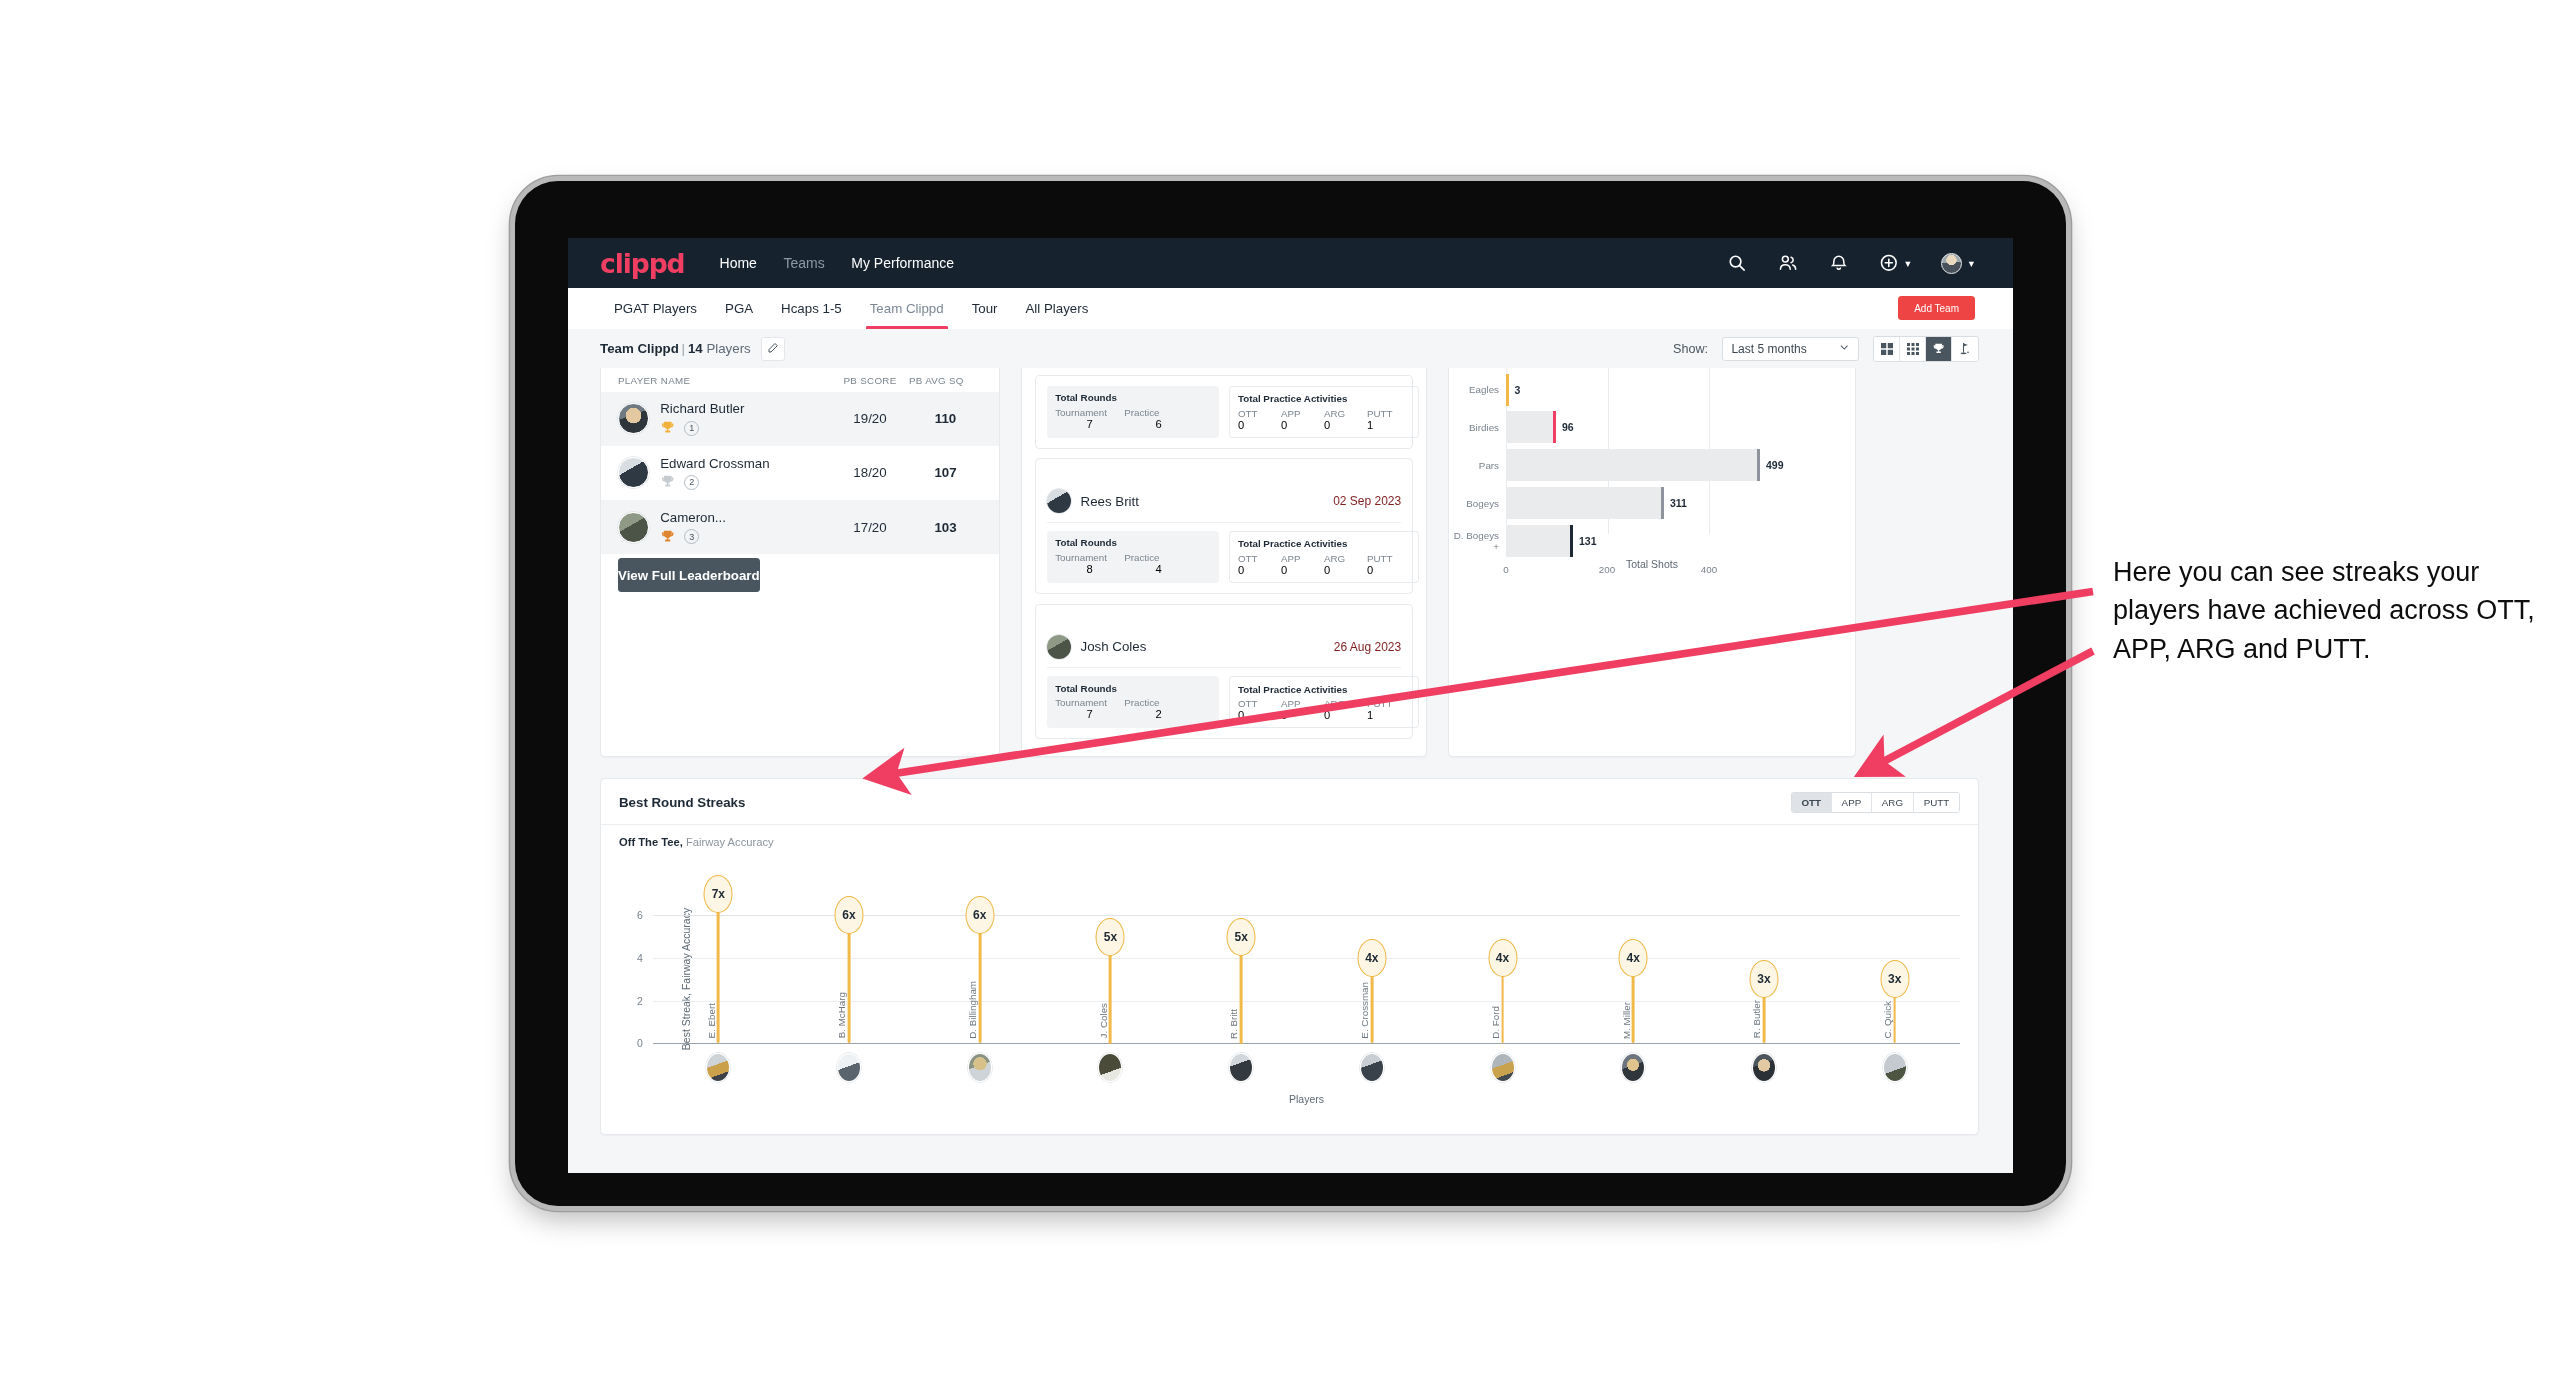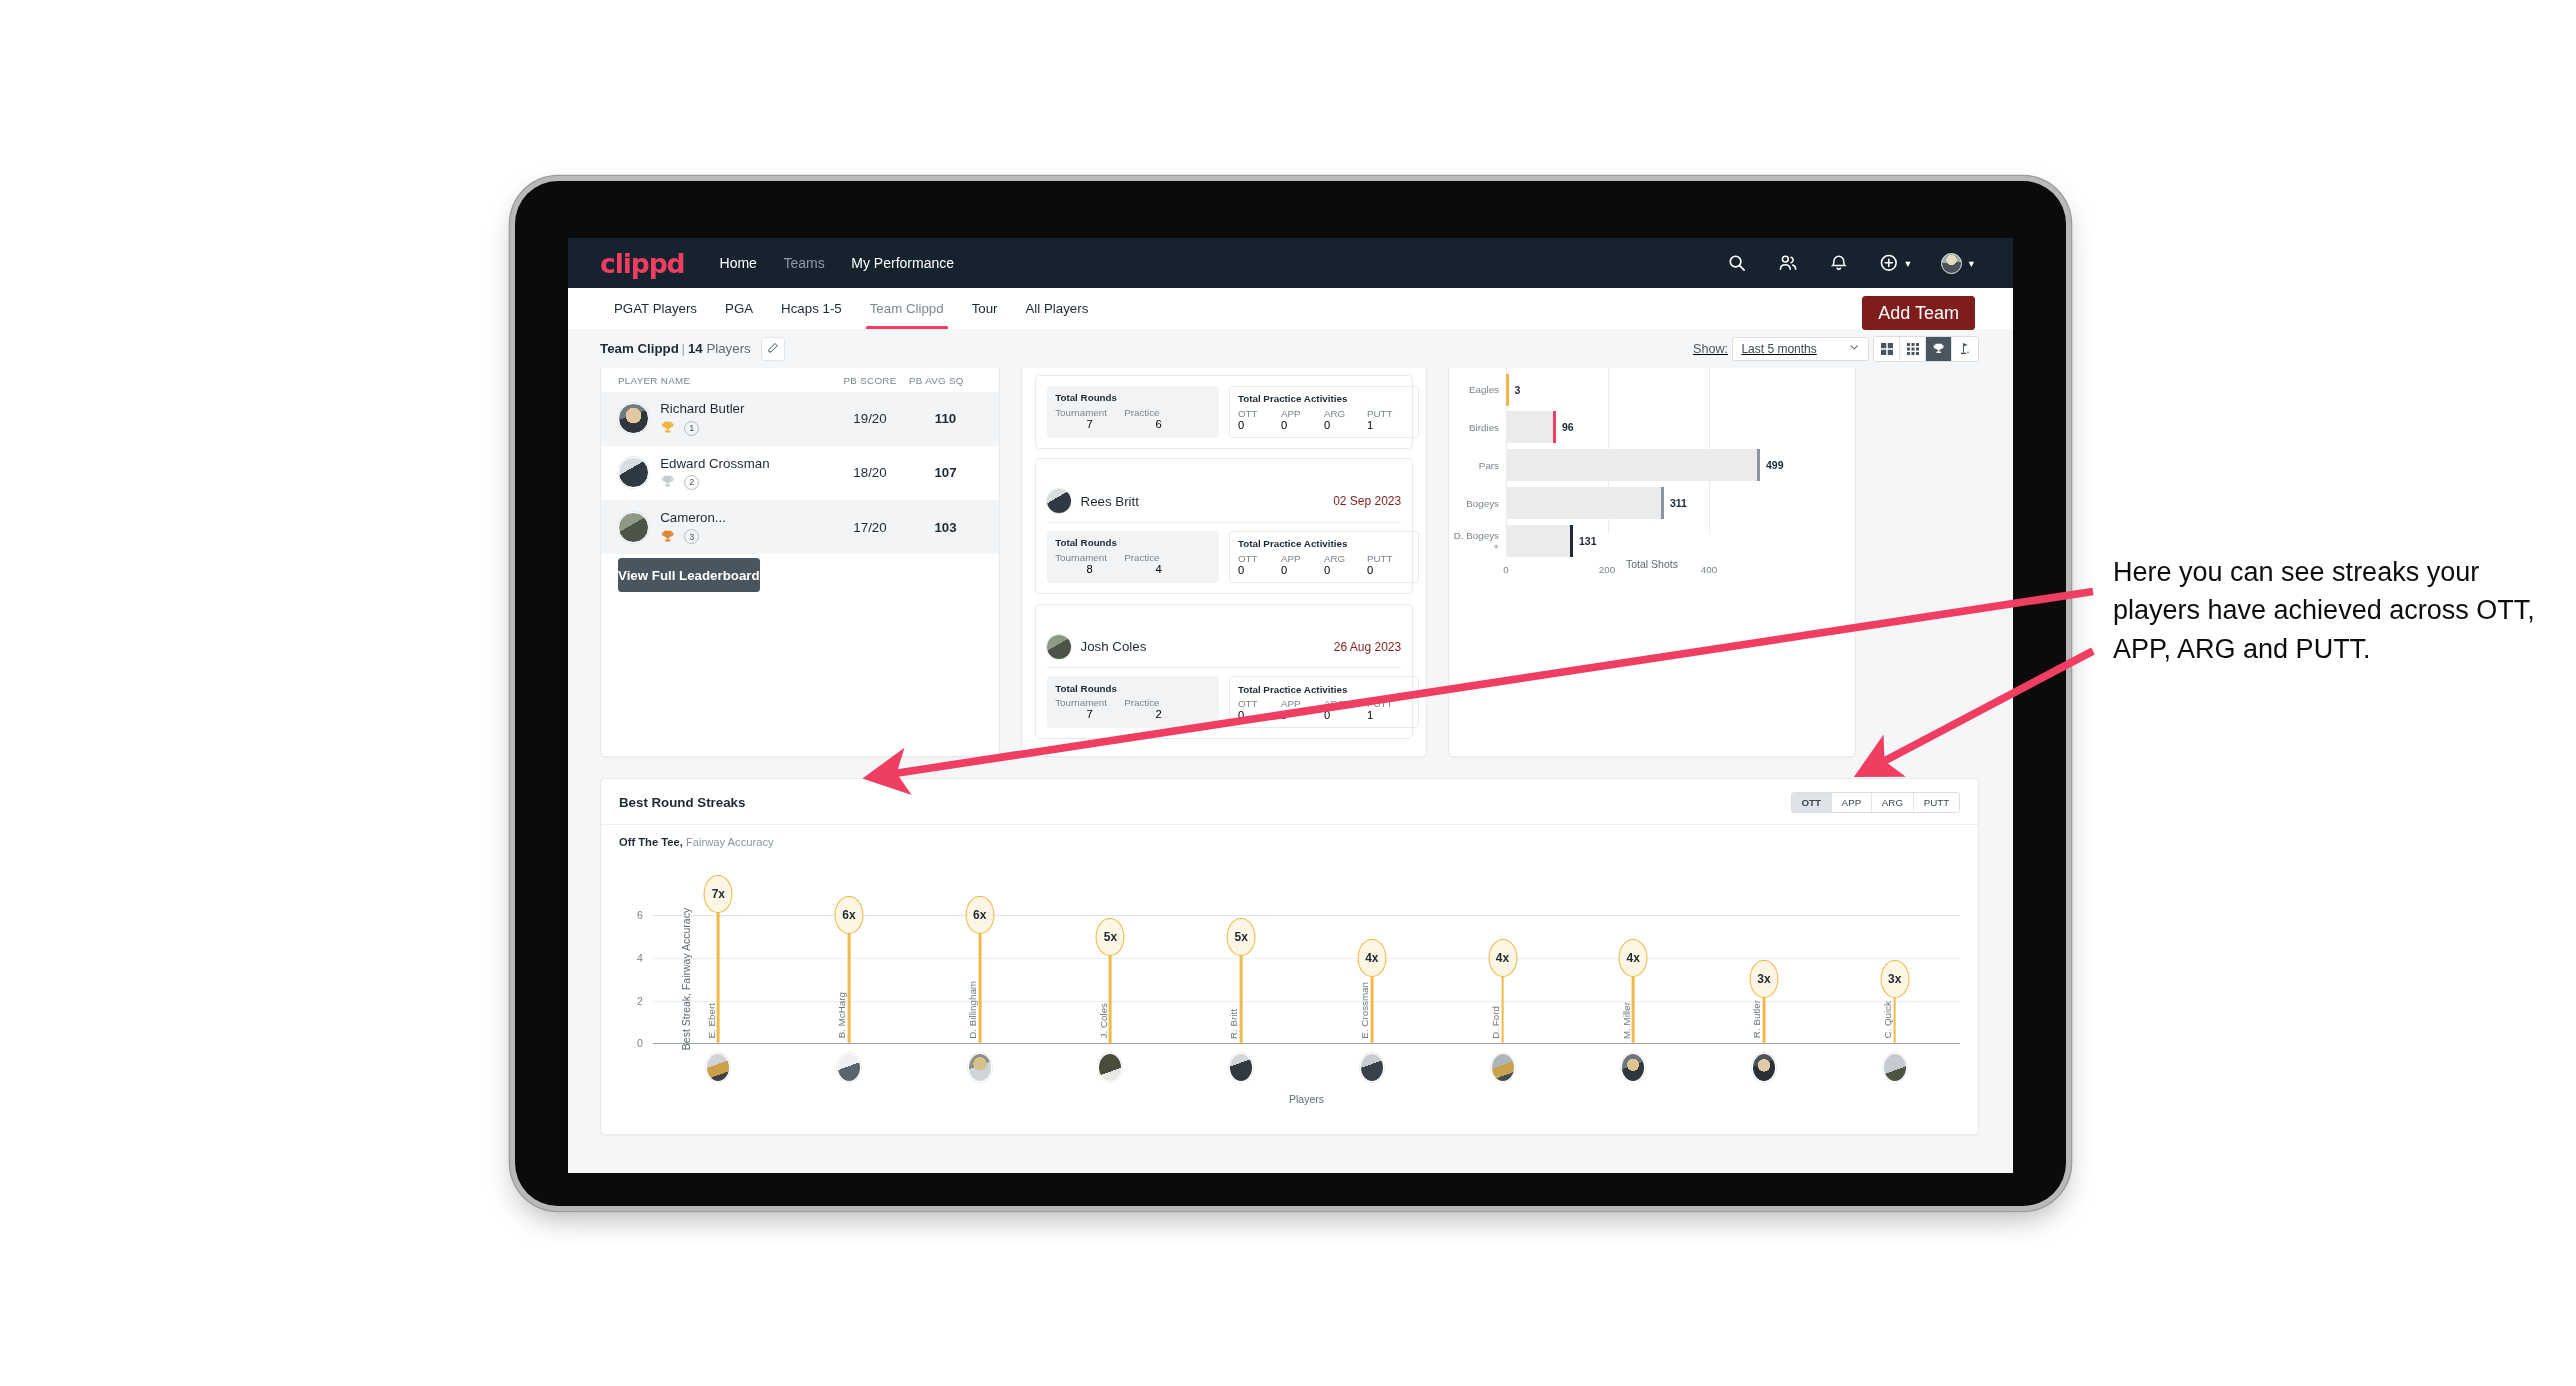--- a/index.html
+++ b/index.html
@@ -72,40 +72,40 @@
     display:flex; align-items:center; padding: 0 14px;
     font-size: 13.3px; color:#1d2935; position:relative;
   }
   .tab.dim { color:#7c8894; }
   .tab.active::after {
     content:""; position:absolute; left:9.8px; right:9.8px; bottom:0;
     height:2.8px; background:#ef3e62; border-radius:1.4px 1.4px 0 0;
   }
   .addteam {
     position:absolute; right:38px; top:8.4px;
-    background:#7f1d1d; color:#fff; font-size:18px;
+    background:#ef4444; color:#fff; font-size:10px;
     padding:6.3px 16px; border-radius:3.5px; border:none;
   }
 
   
   .subhead {
     height: 39px; display:flex; align-items:center;
     padding: 0 34px 0 32px; background:#f5f6f8;
   }
   .team-title { font-size:13.3px; color:#1d2935; }
   .team-title b { font-weight:700; }
   .team-title .sep { color:#9aa4ae; margin:0 2.8px; }
   .team-title .cnt { font-weight:700; }
   .team-title .pl { color:#5e6a75; }
   .edit-btn {
     width:24px; height:24px; margin-left:9.8px; background:#fff;
     border:0.7px solid #e3e6ea; border-radius:2.8px;
     display:flex; align-items:center; justify-content:center;
   }
-  .subhead-right { margin-left:auto; display:flex; align-items:center; gap:4px;text-decoration:underline; }
+  .subhead-right { margin-left:auto; display:flex; align-items:center; gap:14px; }
   .showlabel { font-size:12.6px; color:#4b5660; }
   .selectbox {
     width:137px; height:24px; background:#fff; border:0.7px solid #d9dee3;
     border-radius:2.8px; display:flex; align-items:center;
     padding:0 8.4px; font-size:12px; color:#3c4751;
   }
   .selectbox .sv { flex:1; }
   .viewtoggle { display:flex; border:0.7px solid #d9dee3; border-radius:2.8px; overflow:hidden; background:#fff; }
   .vt {
     width:26px; height:24px; display:flex; align-items:center; justify-content:center;

